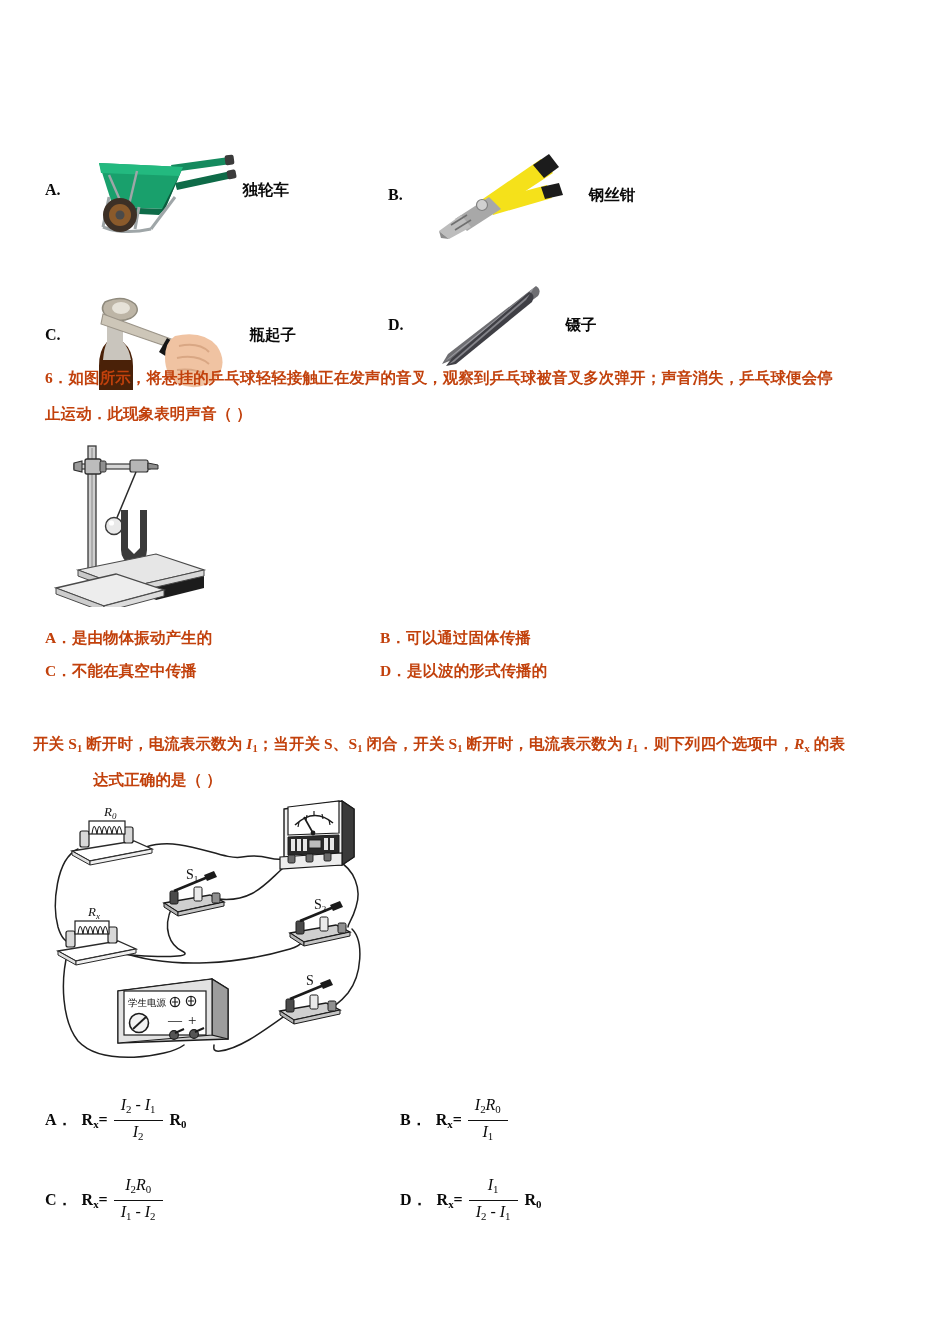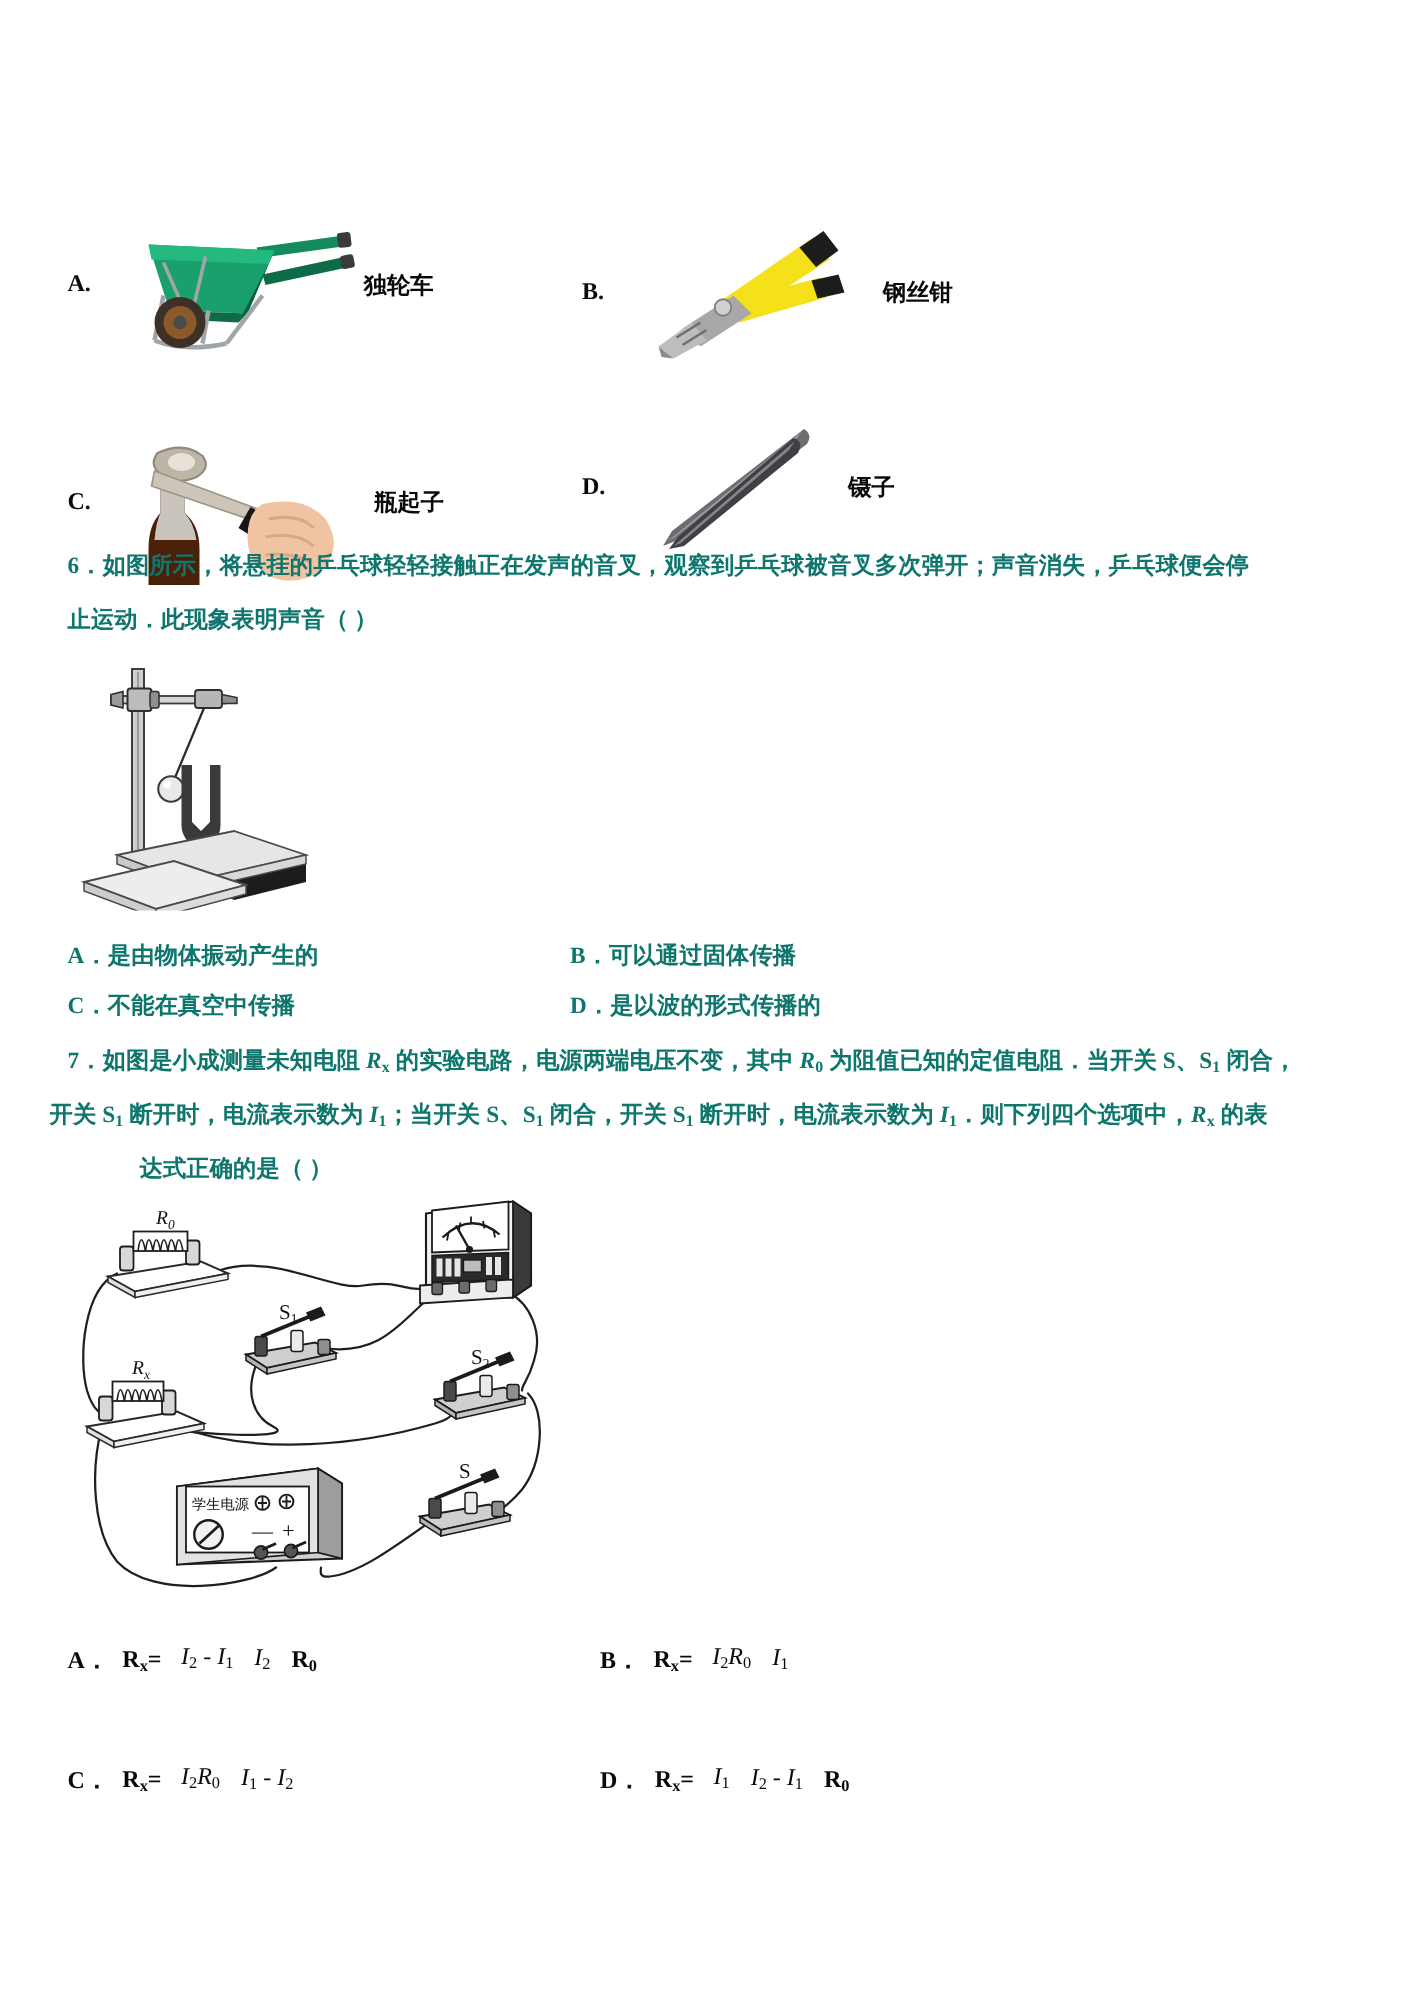--- a/index.html
+++ b/index.html
@@ -23,21 +23,21 @@
     padding: 0;
     box-sizing: border-box;
   }
 
   
   .q-text {
     position: absolute;
     font-size: 15.5px;
     line-height: 36px;
     letter-spacing: 0.1px;
-    color: #0f766e;
+    color: #c2410c;
     font-family: "Liberation Serif", "DejaVu Serif", serif;
     font-weight: 600;
     white-space: nowrap;
   }
   .opt-label {
     font-weight: bold;
     font-family: "Liberation Serif", "DejaVu Serif", serif;
   }
   sub {
     font-size: 0.68em;
@@ -81,20 +81,21 @@
     margin-right: 9px;
     font-family: "Liberation Serif", "DejaVu Serif", serif;
   }
   .formula-opt .lhs {
     font-weight: bold;
     font-family: "Liberation Serif", "DejaVu Serif", serif;
     margin-right: 3px;
   }
   .frac {
     display: inline-flex;
+    flex-direction: column;
     align-items: center;
     vertical-align: middle;
     margin: 0 3px;
     font-style: italic;
     font-family: "Liberation Serif", "DejaVu Serif", serif;
   }
   .frac .num {
     padding: 0 7px 1px 7px;
     font-size: 16px;
     line-height: 19px;
@@ -267,23 +268,20 @@
   <div class="q-text" style="left:45px; top:653px;">
     <span class="opt-label">C．</span><span>不能在真空中传播</span>
   </div>
   <div class="q-text" style="left:380px; top:620px;">
     <span class="opt-label">B．</span><span>可以通过固体传播</span>
   </div>
   <div class="q-text" style="left:380px; top:653px;">
     <span class="opt-label">D．</span><span>是以波的形式传播的</span>
   </div>
 
-  <div class="q-text" style="left:45px; top:690px;">
-    <span>7．如图是小成测量未知电阻 </span><span class="ital">R</span><sub>x</sub><span> 的实验电路，电源两端电压不变，其中 </span><span class="ital">R</span><sub>0</sub><span> 为阻值已知的定值电阻．当开关 S、S</span><sub>1</sub><span> 闭合，</span>
-  </div>
 
   <div class="q-text" style="left:33px; top:726px;">
     <span>开关 S</span><sub>1</sub><span> 断开时，电流表示数为 </span><span class="ital">I</span><sub>1</sub><span>；当开关 S、S</span><sub>1</sub><span> 闭合，开关 S</span><sub>1</sub><span> 断开时，电流表示数为 </span><span class="ital">I</span><sub>1</sub><span>．则下列四个选项中，</span><span class="ital">R</span><sub>x</sub><span> 的表</span>
   </div>
 
   <div class="q-text" style="left:45px; top:762px;margin-left:48px;">达式正确的是（      ）</div>
 
   <div class="circuit-wrap" style="left:42px; top:795px; width:360px; height:290px;">
     <svg viewBox="0 0 360 290" width="360" height="290">
       <g fill="none" stroke="#1f1f1f" stroke-width="1.5" stroke-linecap="round">

